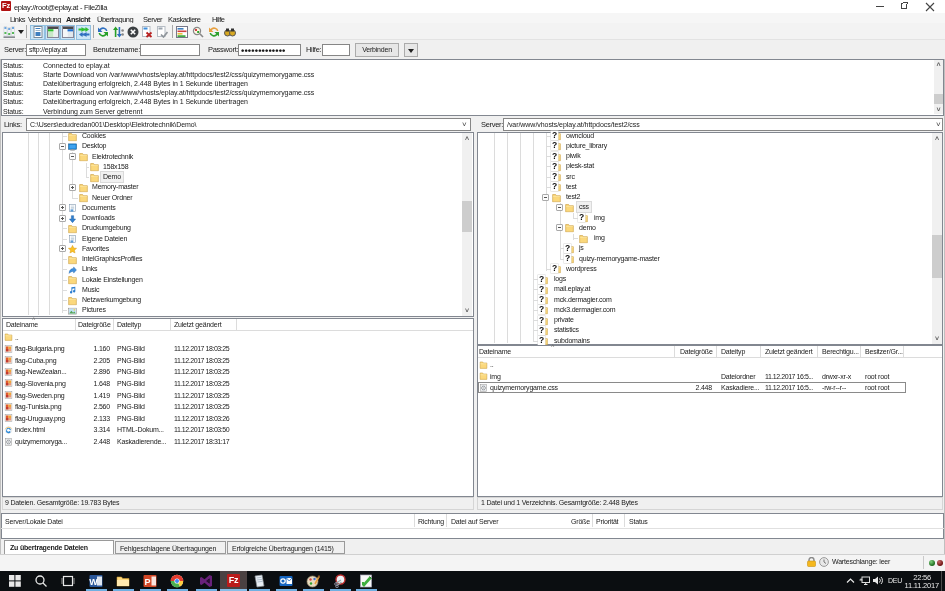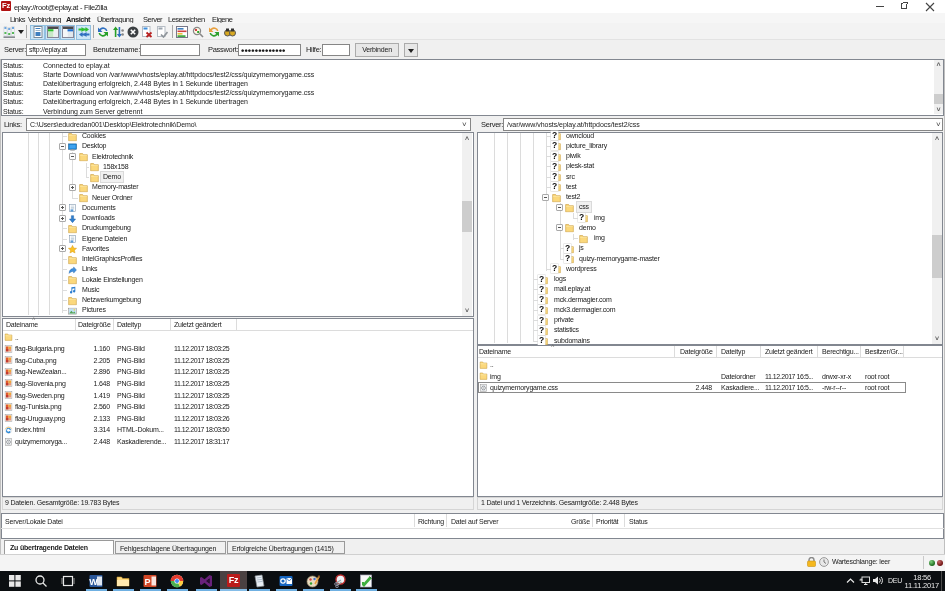--- a/index.html
+++ b/index.html
@@ -105,22 +105,22 @@
 <svg class="abs" style="left:925px;top:2px" width="10" height="10" viewBox="0 0 10 10">
     <path d="M1 1 L9 9 M9 1 L1 9" stroke="#444" stroke-width="1.1"></path>
   </svg>
 
 <div class="abs" style="left:0;top:13px;width:945px;height:10px;background:#f6f6f6;"></div>
 <div class="lbl2 mn" style="left:10px;top:14.5px;">Links</div>
 <div class="lbl2 mn" style="left:28px;top:14.5px;">Verbindung</div>
 <div class="lbl2 mn" style="left:66px;top:14.5px;font-weight:bold;">Ansicht</div>
 <div class="lbl2 mn" style="left:97px;top:14.5px;">Übertragung</div>
 <div class="lbl2 mn" style="left:143px;top:14.5px;">Server</div>
-<div class="lbl2 mn" style="left:168px;top:14.5px;">Lesezeichen</div>
-<div class="lbl2 mn" style="left:212px;top:14.5px;">Eigene</div>
+<div class="lbl2 mn" style="left:168px;top:14.5px;">Kaskadiere</div>
+<div class="lbl2 mn" style="left:212px;top:14.5px;">Hilfe</div>
 
 <div class="abs" id="toolbar" style="left:0;top:23px;width:945px;height:17px;background:#f3f3f3;border-bottom:1px solid #e3e3e3;"></div>
 
 <div class="abs" style="left:0;top:40px;width:945px;height:19px;background:#f0f0f0;"></div>
 <div class="lbl2" style="left:4px;top:45px;">Server:</div>
 <div class="inp" style="left:26px;top:44px;width:60px;height:12px;font-size:7px;line-height:10px;padding-left:2px;">sftp://eplay.at</div>
 <div class="lbl2" style="left:93px;top:45px;">Benutzername:</div>
 <div class="inp" style="left:140px;top:44px;width:60px;height:12px;"></div>
 <div class="lbl2" style="left:208px;top:45px;">Passwort:</div>
 <div class="inp" style="left:238px;top:44px;width:63px;height:12px;font-size:9.5px;letter-spacing:0.1px;line-height:11px;padding-left:2px;font-weight:bold;">•••••••••••••</div>
@@ -652,21 +652,21 @@
     <svg class="abs" style="left:859px;top:4px;" width="11" height="11" viewBox="0 0 11 11">
       <rect x="3" y="2" width="7.5" height="5.5" fill="none" stroke="#dcdcdc" stroke-width="1"></rect>
       <path d="M5 9.5 h3.5 M6.7 7.5 V9.5" stroke="#e8e8e8" stroke-width="1"></path>
       <path d="M0.5 5 h3 M2 3.5 V5" stroke="#e8e8e8" stroke-width="1"></path>
     </svg>
     <svg class="abs" style="left:872px;top:4px;" width="12" height="11" viewBox="0 0 12 11">
       <path d="M1 4 h2 L6 1.5 V9.5 L3 7 H1 z" fill="#e8e8e8"></path>
       <path d="M7.5 3.5 a3 3 0 0 1 0 4 M9 2 a5 5 0 0 1 0 7" fill="none" stroke="#e8e8e8" stroke-width="1"></path>
     </svg>
     <div class="abs" style="left:888px;top:6px;color:#e8e8e8;font-size:7px;">DEU</div>
-    <div class="abs" style="left:901px;top:1.5px;width:30px;color:#e8e8e8;font-size:7.5px;text-align:right;">18:56</div>
+    <div class="abs" style="left:901px;top:1.5px;width:30px;color:#e8e8e8;font-size:7.5px;text-align:right;">22:56</div>
     <div class="abs" style="left:899px;top:10px;width:40px;color:#e8e8e8;font-size:7.5px;text-align:right;">11.11.2017</div>
     <div class="abs" style="left:941px;top:0;width:1px;height:20px;background:#4a4a4a;"></div>
   </div>
 
 <svg class="tbicon" style="left:3px;top:26px;" width="12" height="12" viewBox="0 0 12 12">
     <rect x="0.8" y="0.5" width="3.2" height="9.5" rx="0.8" fill="#f2f4f6" stroke="#c3c9cf" stroke-width="0.5"></rect>
     <rect x="4.6" y="1.5" width="3.2" height="8.5" rx="0.8" fill="#f2f4f6" stroke="#c3c9cf" stroke-width="0.5"></rect>
     <rect x="8.4" y="0.5" width="3.2" height="9.5" rx="0.8" fill="#f2f4f6" stroke="#c3c9cf" stroke-width="0.5"></rect>
     <rect x="1.4" y="1.2" width="2" height="1.6" fill="#4f93d8"></rect>
     <rect x="5.2" y="2.2" width="2" height="1.6" fill="#4f93d8"></rect>

